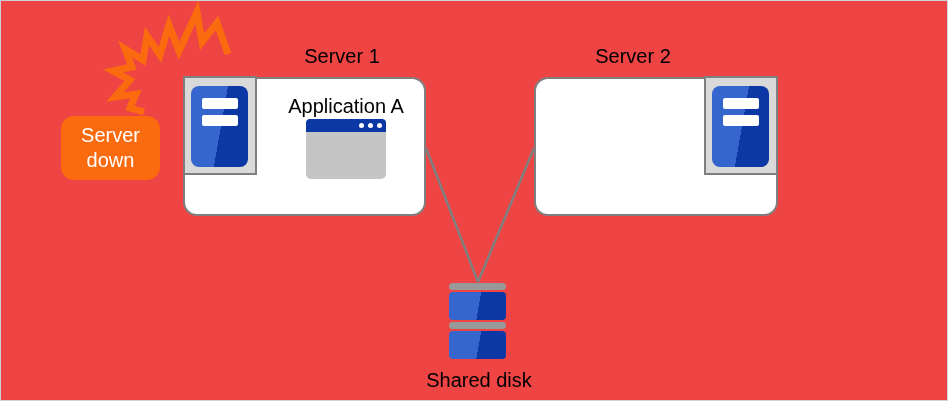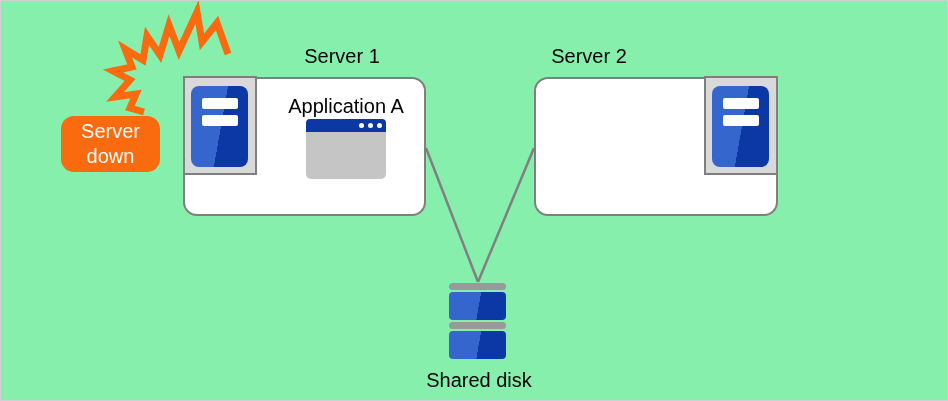--- a/index.html
+++ b/index.html
@@ -1,34 +1,34 @@
 <!DOCTYPE html>
 <html><head>
 <meta charset="utf-8">
 <style>
   html,body{margin:0;padding:0;background:#fff;}
   .canvas{
     position:relative;width:946px;height:399px;margin:0;
-    border:1px solid #ccd2d8;background:#86efac;overflow:hidden;
+    border:1px solid #ccd2d8;background:#ef4444;overflow:hidden;
     font-family:"Liberation Sans", sans-serif;color:#000;
   }
   svg.overlay{position:absolute;left:0;top:0;pointer-events:none;}
 
   
   .group-box{
     position:absolute;background:#ffffff;border:2px solid #7f7f7f;border-radius:14px;
     box-sizing:border-box;
   }
   .box-server1{left:182px;top:76px;width:243px;height:139px;}
   .box-server2{left:533px;top:76px;width:244px;height:139px;}
 
   
   .node-label{position:absolute;font-size:20px;line-height:22px;white-space:nowrap;transform:translateX(-50%);}
   .label-server1{left:341px;top:44px;}
-  .label-server2{left:588px;top:44px;}
+  .label-server2{left:632px;top:44px;}
   .label-app{left:345px;top:94px;}
   .label-disk{left:478px;top:368px;}
 
   
   .server-frame{
     position:absolute;width:74px;height:99px;background:#d9d9d9;
     border:2px solid #7f7f7f;box-sizing:border-box;
   }
   .frame-1{left:182px;top:75px;}
   .frame-2{left:703px;top:75px;}
@@ -62,21 +62,21 @@
   .disk .cap2{top:39px;}
   .disk .platter{
     position:absolute;left:0;width:57px;height:28px;border-radius:4px;
     background:linear-gradient(100deg,#3566cd 52%,#0b38a5 52%);
   }
   .disk .platter1{top:9px;}
   .disk .platter2{top:48px;}
 
   
   .callout{
-    position:absolute;left:60px;top:115px;width:99px;height:56px;border-radius:13px;
+    position:absolute;left:60px;top:115px;width:99px;height:64px;border-radius:13px;
     background:#fa6a0e;color:#ffffff;font-size:20px;line-height:25px;
     display:flex;flex-direction:column;align-items:center;justify-content:center;
     text-align:left;
   }
 </style>
 </head>
 <body>
 
 <div class="canvas">
 

